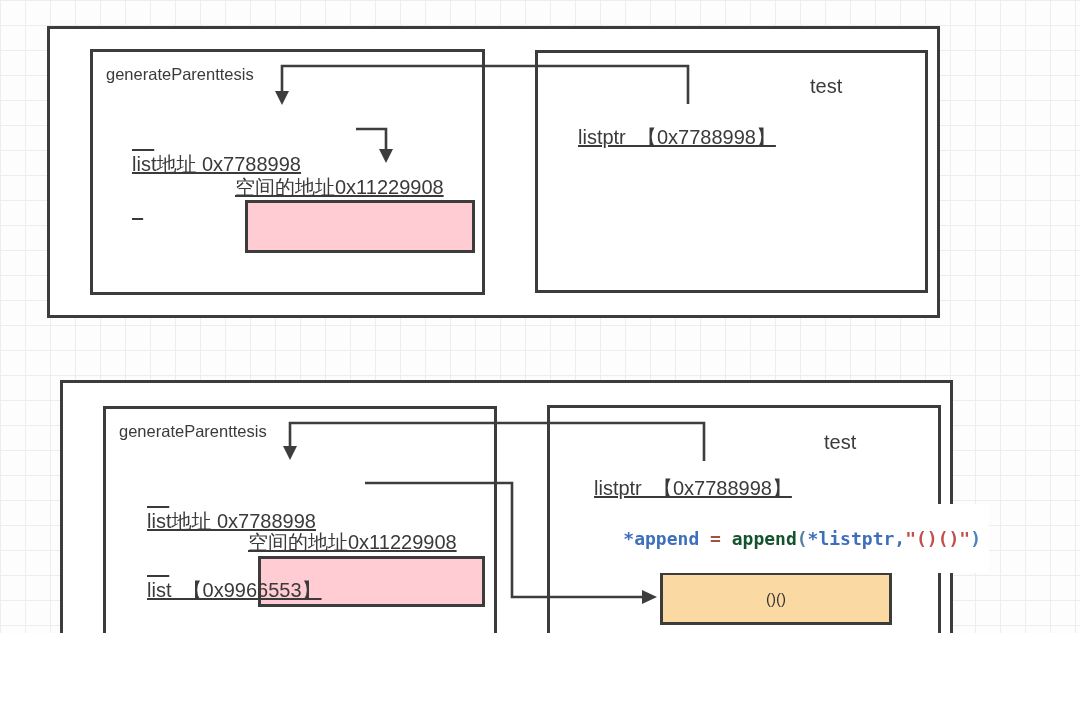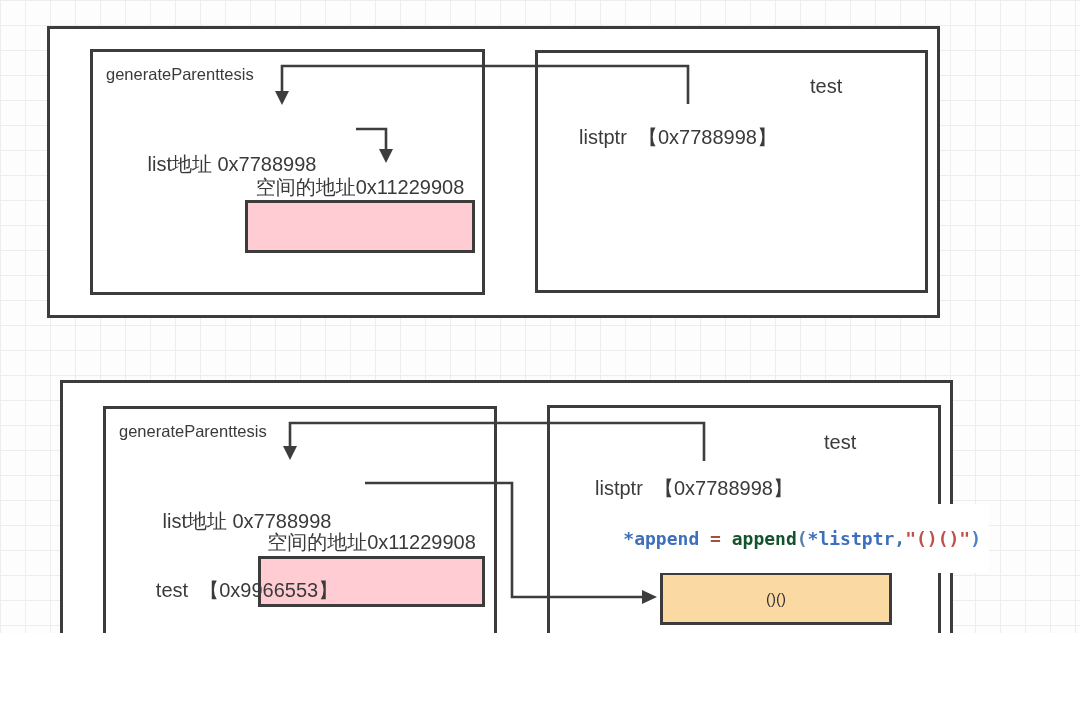--- a/index.html
+++ b/index.html
@@ -33,21 +33,21 @@
   .pink{background:#ffccd3;}
   .orange{background:#fbd9a2;}
   .label{
     position:absolute;
     white-space:pre;
     font-size:20px;
     color:#3a3a3a;
     z-index:3;
     line-height:23px;
   }
-  .centered{text-align:center;}
+  .centered{text-align:left;text-decoration:underline;}
   #connector-svg{
     position:absolute;left:0;top:0;z-index:2;
     pointer-events:none;
   }
   #connector-svg path{stroke:#3d3d3d;stroke-width:2.6;fill:none;}
   #connector-svg polygon{fill:#3d3d3d;}
   #code-line{
     position:absolute;
     left:576px;top:504px;
     z-index:4;
@@ -113,21 +113,21 @@
   <div class="box" style="left:60px;top:380px;width:893px;height:287px;"></div>
 
   <div class="box" style="left:103px;top:406px;width:394px;height:241px;"></div>
 
   <div class="box" style="left:547px;top:405px;width:394px;height:243px;"></div>
 
   <div class="label" style="left:119px;top:420px;font-size:16.5px;">generateParenttesis</div>
 
   <div class="label centered" style="left:147px;top:464px;width:200px;">
     <div>list地址 0x7788998</div>
-    <div>test  【0x9966553】</div>
+    <div>list  【0x9966553】</div>
   </div>
 
   <div class="label centered" style="left:248px;top:531px;width:247px;">空间的地址0x11229908</div>
 
   <div class="memcell pink" style="left:258px;top:556px;width:227px;height:51px;"></div>
 
   <div class="label" style="left:824px;top:431px;">test</div>
 
   <div class="label centered" style="left:594px;top:477px;width:200px;">listptr  【0x7788998】</div>
 

